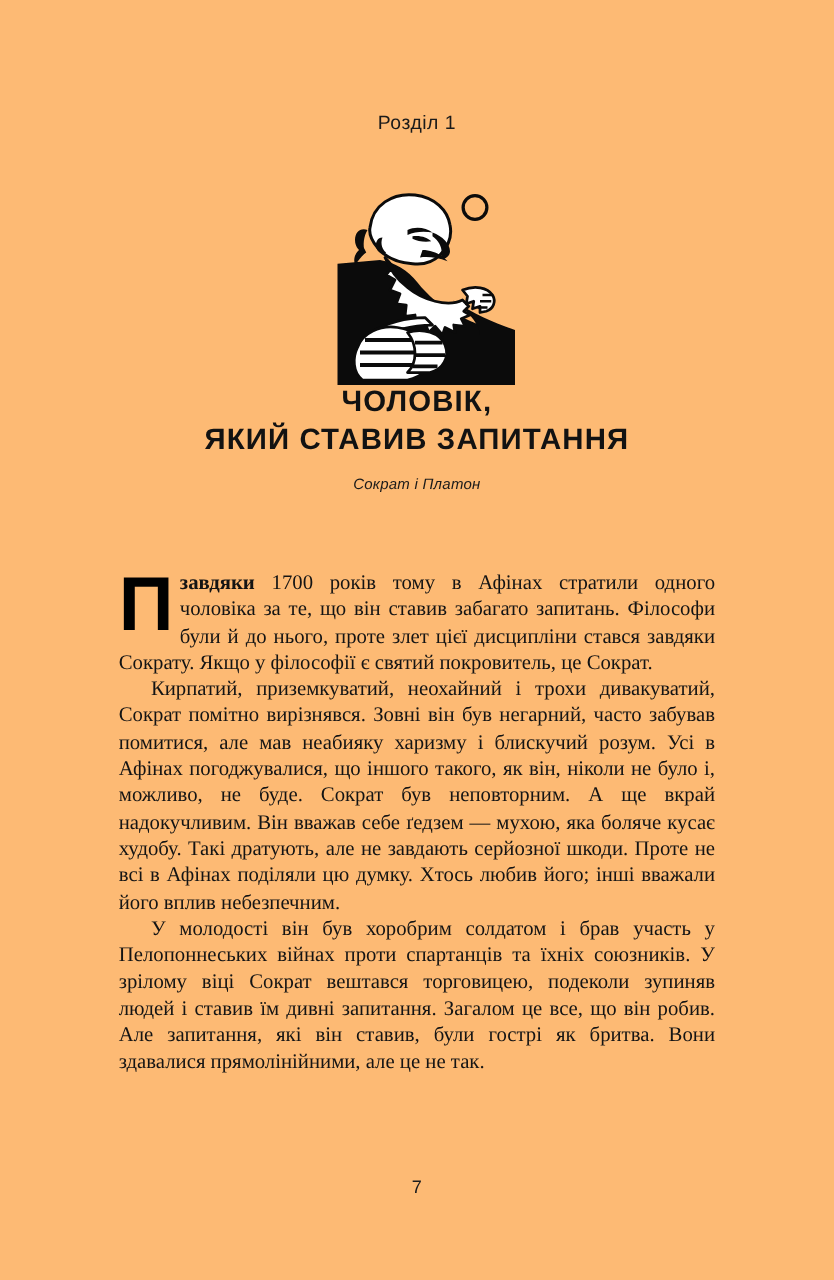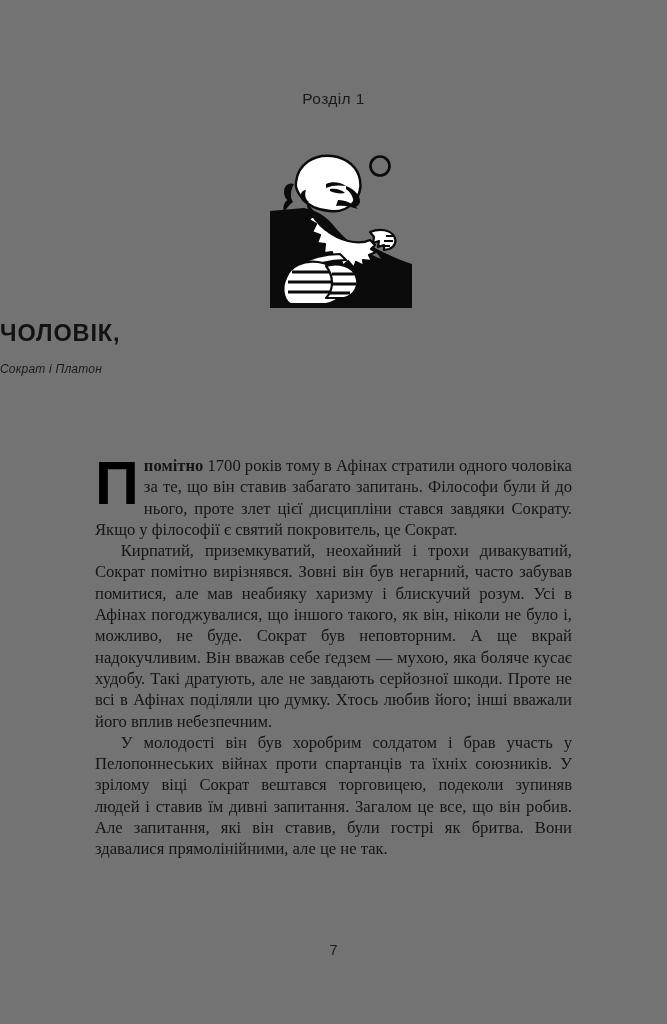--- a/index.html
+++ b/index.html
@@ -7,21 +7,21 @@
     margin: 0;
     padding: 0;
     background: #ffffff;
   }
 
   .page {
     position: relative;
     width: 667px;
     height: 1024px;
     margin: 0 auto;
-    background: #737373;
+    background: #fdba74;
     overflow: hidden;
     font-family: "Liberation Serif", "DejaVu Serif", serif;
     color: #141414;
   }
 
   
   .chapter-label {
     position: absolute;
     top: 90px;
     left: 0;
@@ -45,24 +45,24 @@
     justify-content: center;
     align-items: flex-start;
   }
   .illustration svg {
     display: block;
   }
 
   
   .title-block {
     position: absolute;
-    top: 318px;
-    left: 0;
-    right: 0;
-    text-align: left;
+    top: 306px;
+    left: 0;
+    right: 0;
+    text-align: center;
   }
   .chapter-title {
     font-family: "Liberation Sans", "DejaVu Sans", sans-serif;
     font-weight: 700;
     font-size: 23.5px;
     line-height: 1.28;
     letter-spacing: 0.9px;
     color: #121212;
     margin: 0;
     text-transform: uppercase;
@@ -204,26 +204,27 @@
                  C126 138 120 148 110 150
                  L92 150 C100 142 100 128 92 118 Z" fill="#ffffff" stroke="#0b0b0b" stroke-width="2.2" stroke-linejoin="round"></path>
         <path d="M98 126 L120 126 M98 136 L122 136 M96 145 L116 145" stroke="#0b0b0b" stroke-width="3" fill="none"></path>
       </g>
     </svg>
   </div>
 
   <div class="title-block">
     <h1 class="chapter-title">
       <span class="line1">Чоловік,</span>
+      <span class="line2">який ставив запитання</span>
     </h1>
     <div class="chapter-subtitle">Сократ і Платон</div>
   </div>
 
   <div class="body-text">
-    <p class="first"><span class="dropcap">П</span><span class="lead-in">помітно</span><span> 1700 років тому в Афінах стратили одного чоловіка за те, що він ставив забагато запитань. Філософи були й до нього, проте злет цієї дисципліни став­ся завдяки Сократу. Якщо у філософії є святий покровитель, це Сократ.</span></p>
+    <p class="first"><span class="dropcap">П</span><span class="lead-in">завдяки</span><span> 1700 років тому в Афінах стратили одного чоловіка за те, що він ставив забагато запитань. Філософи були й до нього, проте злет цієї дисципліни став­ся завдяки Сократу. Якщо у філософії є святий покровитель, це Сократ.</span></p>
 
     <p>Кирпатий, приземкуватий, неохайний і трохи дивакуватий, Сократ помітно вирізнявся. Зовні він був негарний, часто забував помитися, але мав неабияку харизму і блискучий розум. Усі в Афінах погоджувалися, що іншого такого, як він, ніколи не було і, можливо, не буде. Сократ був неповторним. А ще вкрай надокучливим. Він вважав себе ґедзем — мухою, яка боляче кусає худобу. Такі дратують, але не завдають серйозної шкоди. Проте не всі в Афінах поділяли цю думку. Хтось любив його; інші вважали його вплив небезпечним.</p>
 
     <p>У молодості він був хоробрим солдатом і брав участь у Пелопоннеських війнах проти спартанців та їхніх союзників. У зрілому віці Сократ вештався торговицею, подеколи зупиняв людей і ставив їм дивні запитання. Загалом це все, що він робив. Але запитання, які він ставив, були гострі як бритва. Вони здавалися прямолінійними, але це не так.</p>
   </div>
 
   <div class="folio">7</div>
 
 </div>
 

